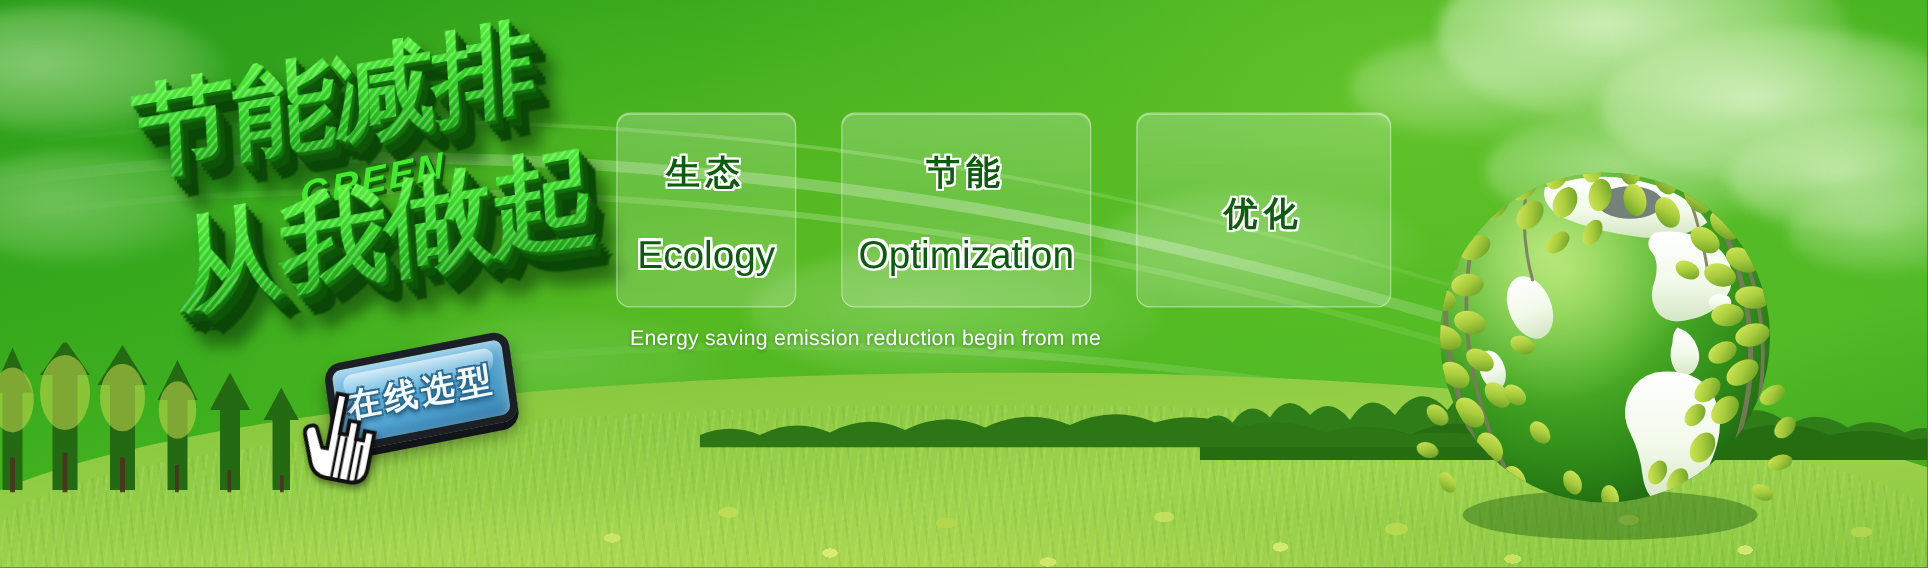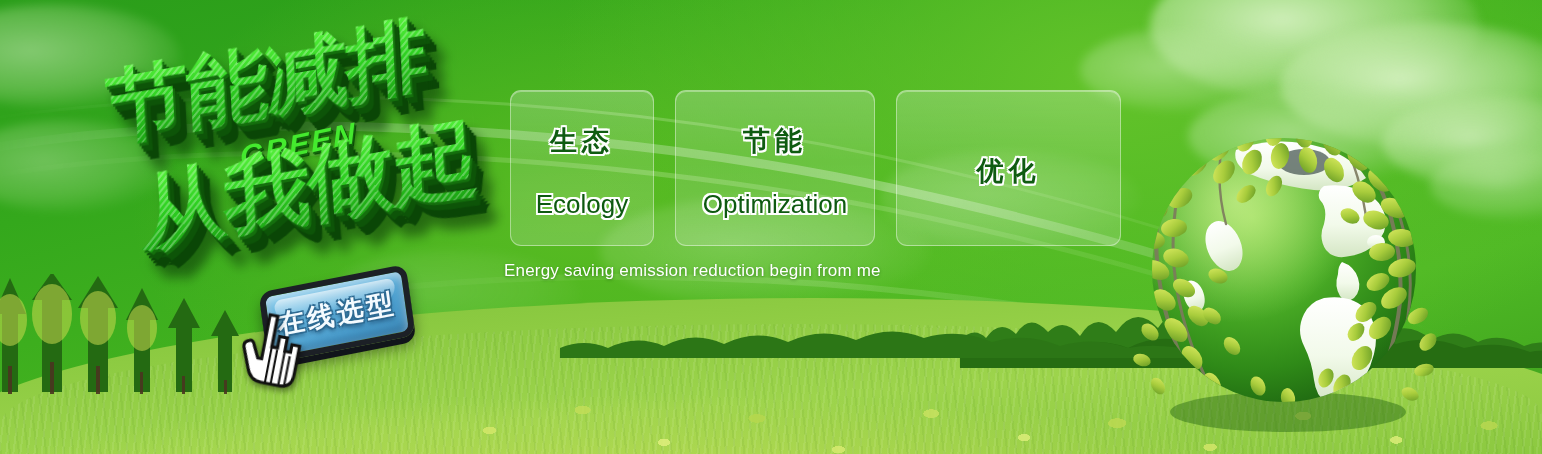--- a/index.html
+++ b/index.html
@@ -186,48 +186,48 @@
   }
   .cursor-hand {
     position:absolute; left:-22px; top:34px;
     width:66px; height:78px;
     transform:rotate(11deg);
     filter:drop-shadow(2px 3px 3px rgba(0,0,0,.45));
   }
 
   
   .panels {
-    position:absolute; left:510px; top:90px;
-    display:flex; align-items:stretch; gap:21px;
+    position:absolute; left:493px; top:90px;
+    display:flex; align-items:stretch; gap:36px;
   }
   .panel {
     position:relative;
     height:156px;
     border-radius:11px;
     border:1px solid rgba(255,255,255,.40);
     background:linear-gradient(180deg, rgba(255,255,255,.22) 0%, rgba(255,255,255,.13) 45%, rgba(255,255,255,.17) 100%);
     display:flex; flex-direction:column;
     align-items:center; justify-content:center;
     padding:0 18px;
     box-shadow:inset 0 1px 0 rgba(255,255,255,.34);
   }
   .panel.p1 { width:144px; }
   .panel.p2 { width:200px; }
-  .panel.p3 { width:225px; }
+  .panel.p3 { width:204px; }
   .panel-cn {
     font-size:27px; font-weight:bold; letter-spacing:5px;
     color:#0f5c11;
     margin-top:6px;
     text-shadow:
       -1.6px -1.6px 0 #fff, 1.6px -1.6px 0 #fff,
       -1.6px 1.6px 0 #fff,  1.6px 1.6px 0 #fff,
       -1.6px 0 0 #fff, 1.6px 0 0 #fff, 0 -1.6px 0 #fff, 0 1.6px 0 #fff;
   }
   .panel-en {
-    font-size:26px; font-weight:normal;
+    font-size:31px; font-weight:normal;
     color:#0e5a10;
     margin-top:30px;
     white-space:nowrap;
     text-shadow:
       -1.8px -1.8px 0 #fff, 1.8px -1.8px 0 #fff,
       -1.8px 1.8px 0 #fff,  1.8px 1.8px 0 #fff,
       -1.8px 0 0 #fff, 1.8px 0 0 #fff, 0 -1.8px 0 #fff, 0 1.8px 0 #fff;
   }
 
   

